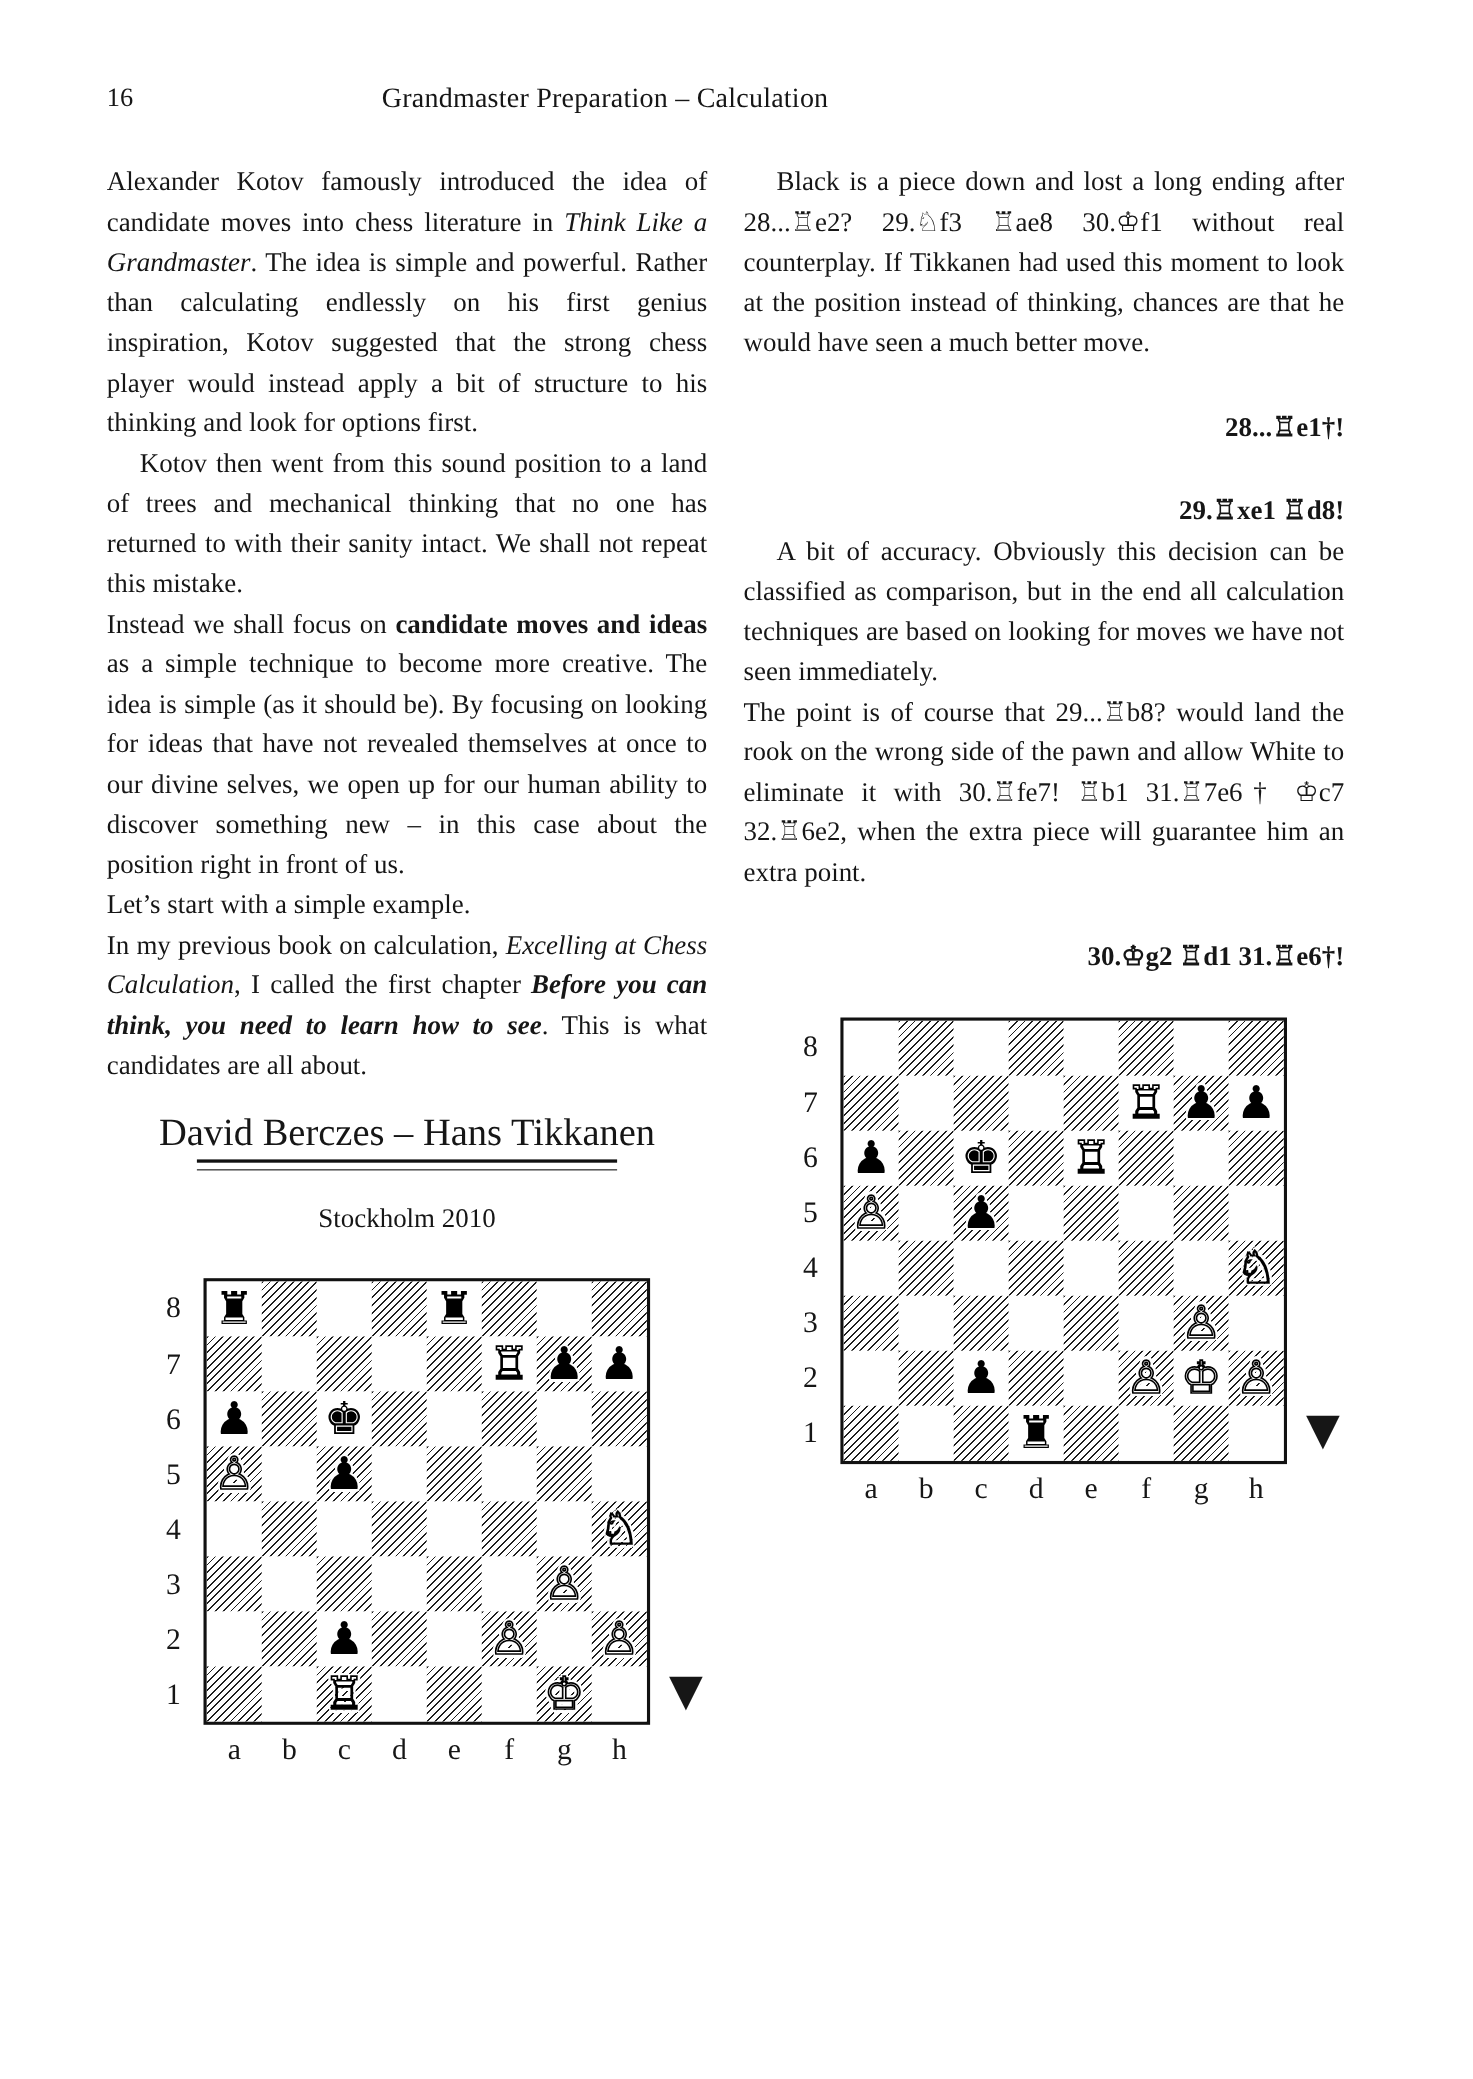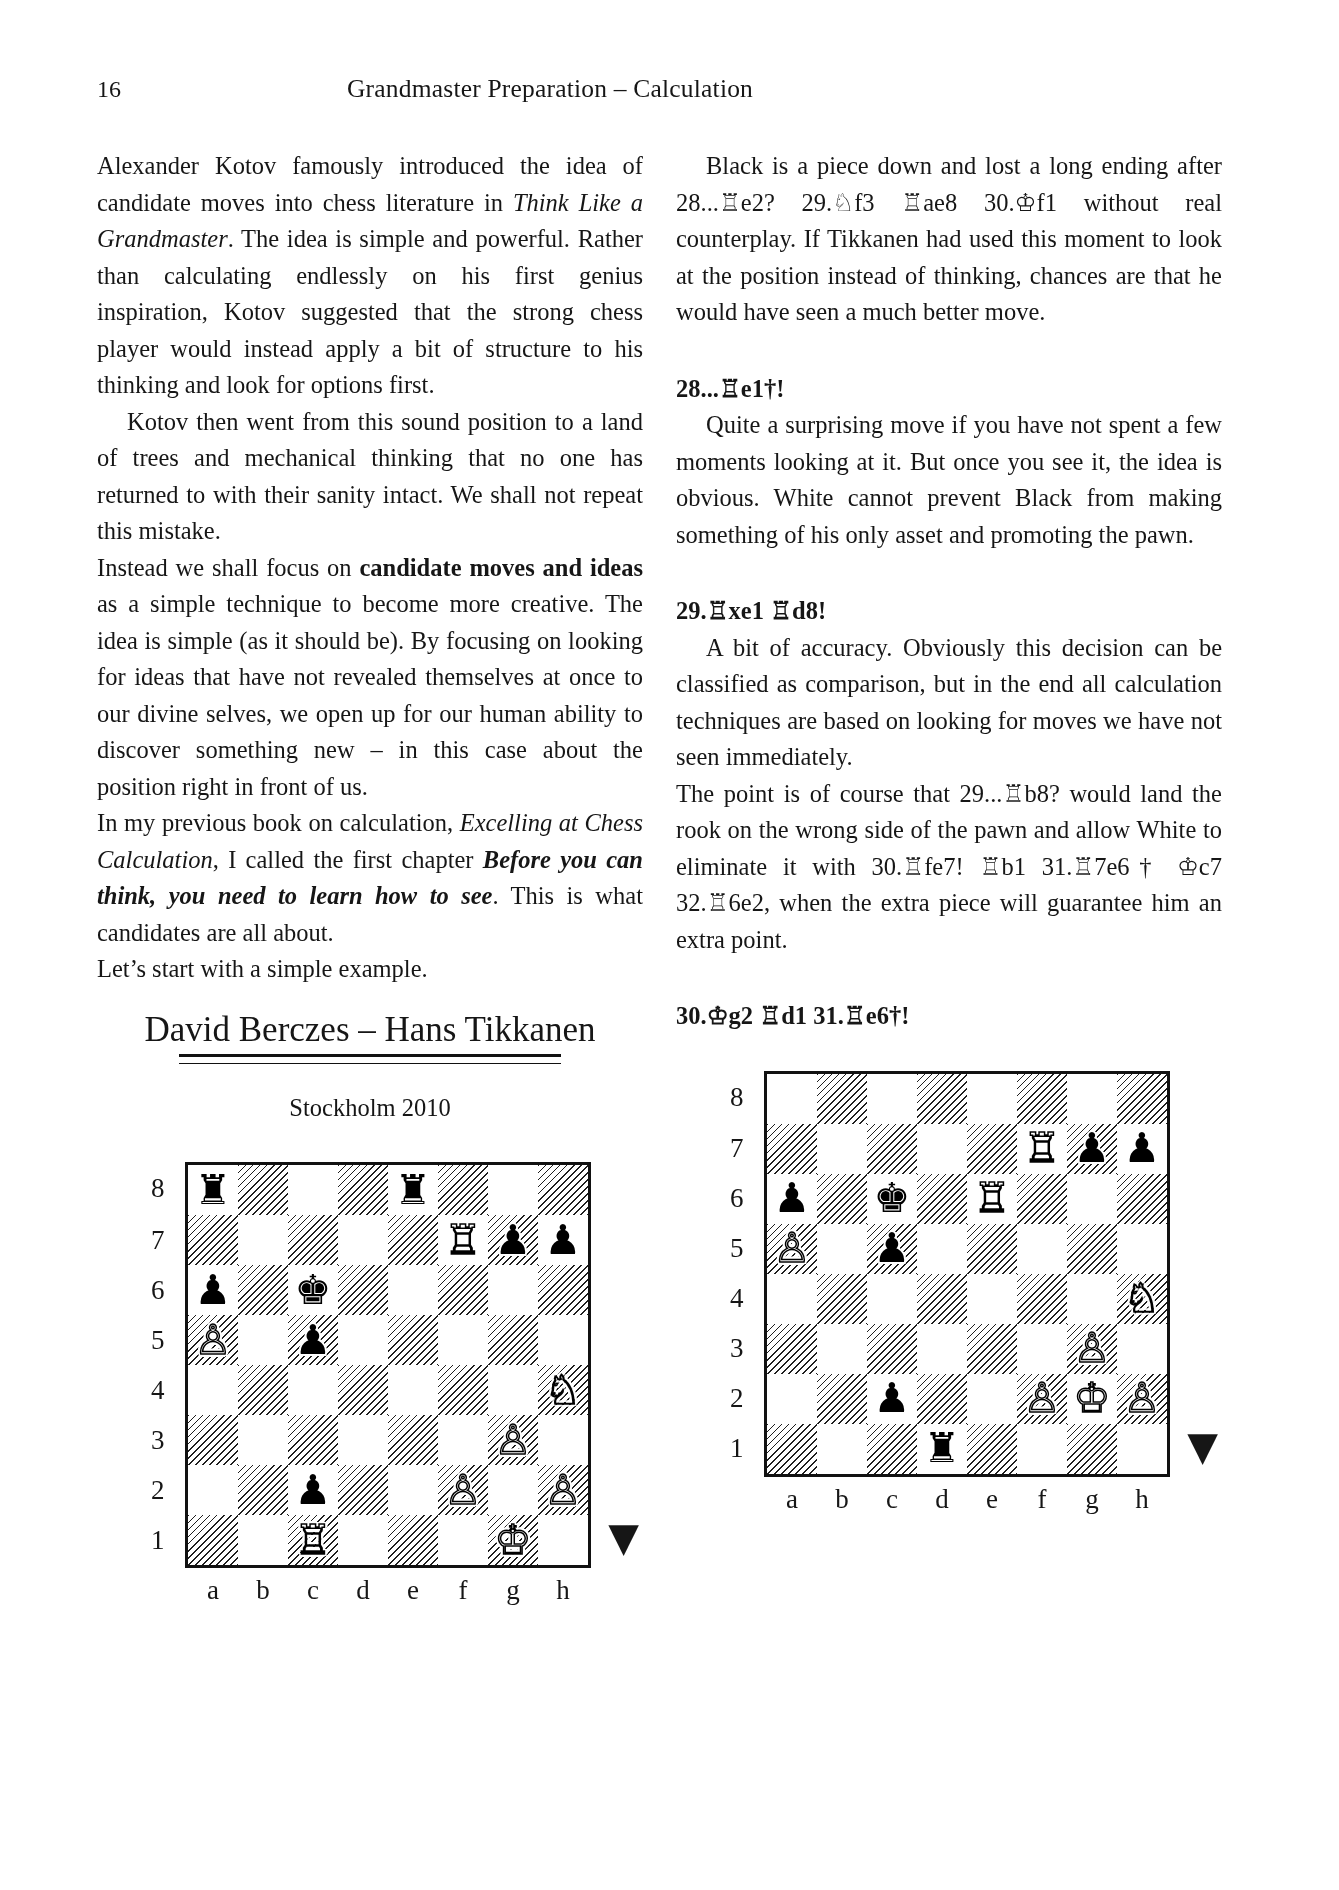--- a/index.html
+++ b/index.html
@@ -15,21 +15,21 @@
     font-size:24.5px; line-height:36.5px; text-align:justify;
   }
   .col-left  { left:97px; }
   .col-right { left:676px; }
   p.para { margin:0; }
   p.para.indent { text-indent:30px; }
   .space-before { margin-top:38px; }
   .b  { font-weight:bold; }
   .i  { font-style:italic; }
   .bi { font-weight:bold; font-style:italic; }
-  p.move { font-weight:bold; margin-top:40px; text-align:left; }
+  p.move { font-weight:bold; margin-top:40px; text-align:right; }
   
   .game-header { margin-top:26px; text-align:center; }
   .players { font-size:35px; font-weight:normal; line-height:32px; }
   .header-rule { width:382px; height:10px; margin:8px auto 0;
                  border-top:3.5px solid #111; border-bottom:1.5px solid #111; }
   .event { margin-top:26px; font-size:24.5px; }
   
   .diagram { position:relative; width:max-content; margin:36px auto 24px; }
   .diagram-inner { display:flex; }
   .ranks-col { width:36px; }
@@ -67,22 +67,22 @@
 <body>
 
 <div class="page-number">16</div>
 <div class="running-title">Grandmaster Preparation – Calculation</div>
 
 <div class="col col-left">
   <div>
       <p class="para"><span>Alexander Kotov famously introduced the idea of candidate moves into chess literature in </span><span class="i">Think Like a Grandmaster</span><span>. The idea is simple and powerful. Rather than calculating endlessly on his first genius inspiration, Kotov suggested that the strong chess player would instead apply a bit of structure to his thinking and look for options first.</span></p>
       <p class="para indent"><span>Kotov then went from this sound position to a land of trees and mechanical thinking that no one has returned to with their sanity intact. We shall not repeat this mistake.</span></p>
       <p class="para space-before"><span>Instead we shall focus on </span><span class="b">candidate moves and ideas</span><span> as a simple technique to become more creative. The idea is simple (as it should be). By focusing on looking for ideas that have not revealed themselves at once to our divine selves, we open up for our human ability to discover something new – in this case about the position right in front of us.</span></p>
+      <p class="para space-before"><span>Let’s start with a simple example.</span></p>
       <p class="para space-before"><span>In my previous book on calculation, </span><span class="i">Excelling at Chess Calculation</span><span>, I called the first chapter </span><span class="bi">Before you can think, you need to learn how to see</span><span>. This is what candidates are all about.</span></p>
-      <p class="para space-before"><span>Let’s start with a simple example.</span></p>
     </div>
   <div class="game-header">
     <div class="players">David Berczes – Hans Tikkanen</div>
     <div class="header-rule"></div>
     <div class="event">Stockholm 2010</div>
   </div>
   <div>
       <div class="diagram">
         <div class="diagram-inner">
           <div class="ranks-col">
@@ -205,21 +205,20 @@
           <div class="file-label">h</div>
         </div>
         <span class="to-move">▼</span>
       </div>
     </div>
 </div>
 
 <div class="col col-right">
     <p class="para indent"><span>Black is a piece down and lost a long ending after 28...♖e2? 29.♘f3 ♖ae8 30.♔f1 without real counterplay. If Tikkanen had used this moment to look at the position instead of thinking, chances are that he would have seen a much better move.</span></p>
     <p class="move">28...♖e1†!</p>
-    <p class="para indent"><span>Quite a surprising move if you have not spent a few moments looking at it. But once you see it, the idea is obvious. White cannot prevent Black from making something of his only asset and promoting the pawn.</span></p>
     <p class="move">29.♖xe1 ♖d8!</p>
     <p class="para indent"><span>A bit of accuracy. Obviously this decision can be classified as comparison, but in the end all calculation techniques are based on looking for moves we have not seen immediately.</span></p>
     <p class="para space-before"><span>The point is of course that 29...♖b8? would land the rook on the wrong side of the pawn and allow White to eliminate it with 30.♖fe7! ♖b1 31.♖7e6† ♔c7 32.♖6e2, when the extra piece will guarantee him an extra point.</span></p>
     <p class="move">30.♔g2 ♖d1 31.♖e6†!</p>
     <div class="diagram">
       <div class="diagram-inner">
         <div class="ranks-col">
           <div class="rank-label">8</div>
           <div class="rank-label">7</div>
           <div class="rank-label">6</div>

